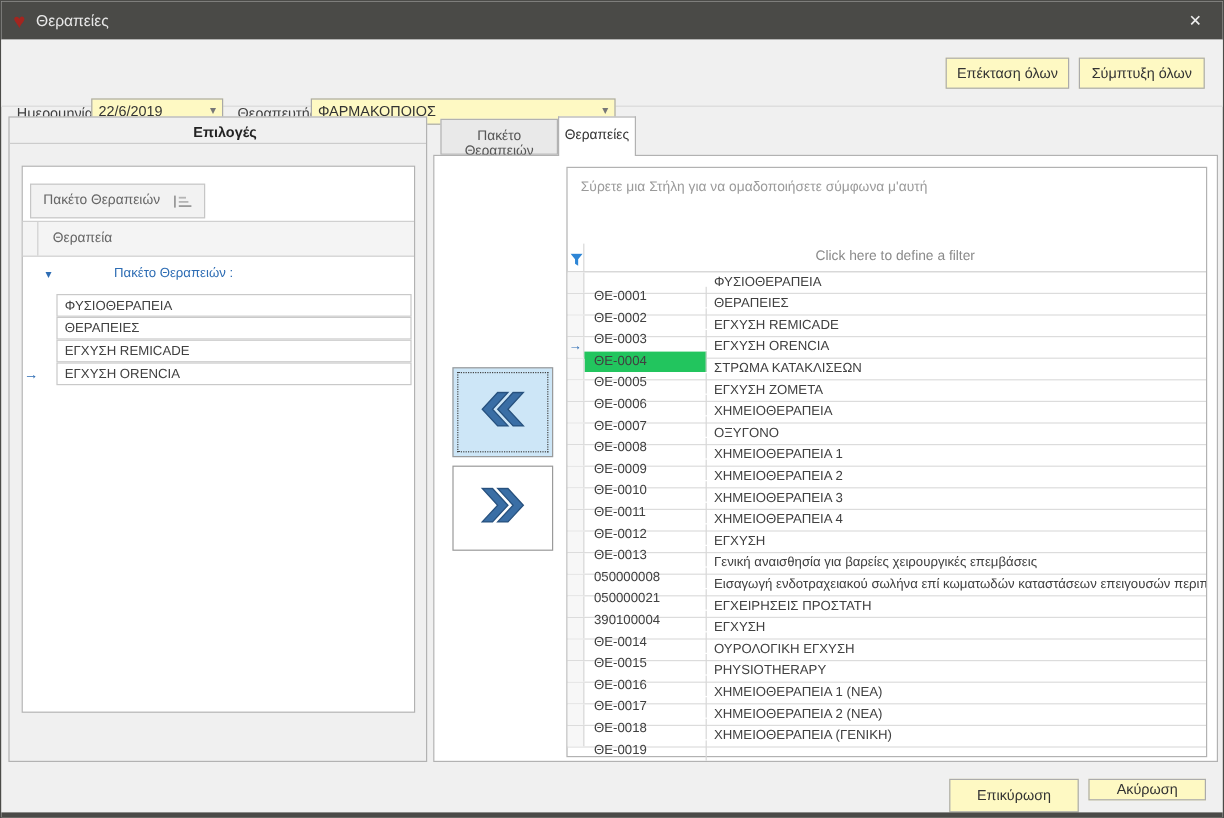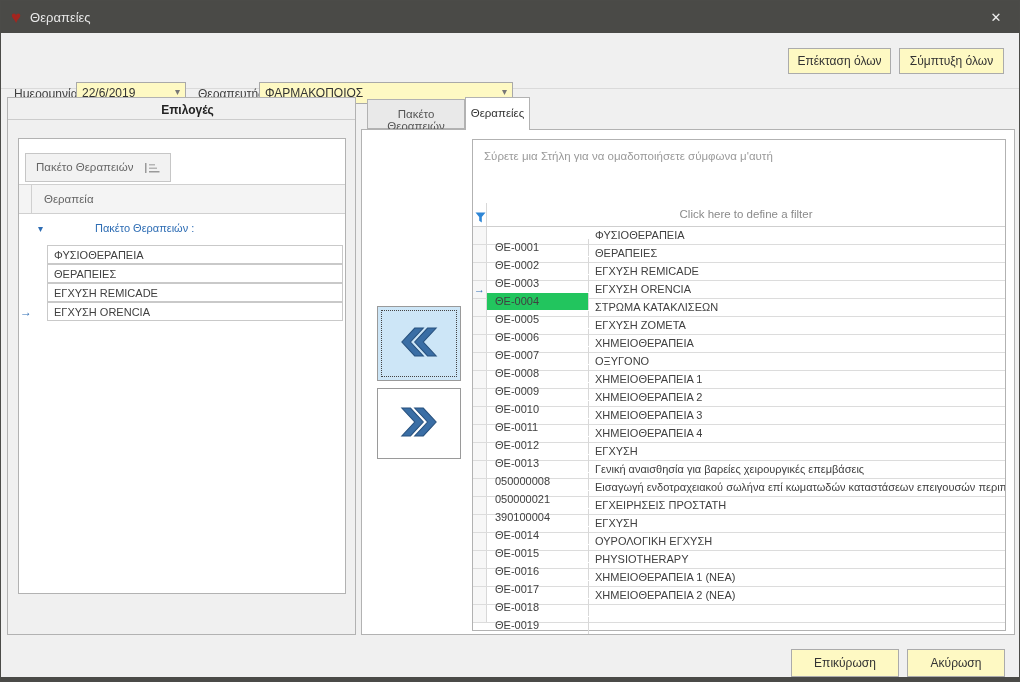--- a/index.html
+++ b/index.html
@@ -307,21 +307,22 @@
           <span class="desc">ΧΗΜΕΙΟΘΕΡΑΠΕΙΑ 1 (ΝΕΑ)</span>
         </div>
         <div class="rrow">
           <span class="ind"></span>
           <span class="code">ΘΕ-0018</span>
           <span class="desc">ΧΗΜΕΙΟΘΕΡΑΠΕΙΑ 2 (ΝΕΑ)</span>
         </div>
         <div class="rrow">
           <span class="ind"></span>
           <span class="code">ΘΕ-0019</span>
+          <span class="desc">ΧΗΜΕΙΟΘΕΡΑΠΕΙΑ (ΓΕΝΙΚΗ)</span>
         </div>
       </div>
   </div>
 
   <button class="btn" style="left:790px;top:648px;width:108px;height:28px">Επικύρωση</button>
-  <button class="btn" style="left:906px;top:648px;width:98px;height:28px">Ακύρωση</button>
+  <button class="btn" style="left:906px;top:648px;width:98px;height:18px">Ακύρωση</button>
 
   <div class="bottom-strip"></div>
 </div>
 
 </body></html>

